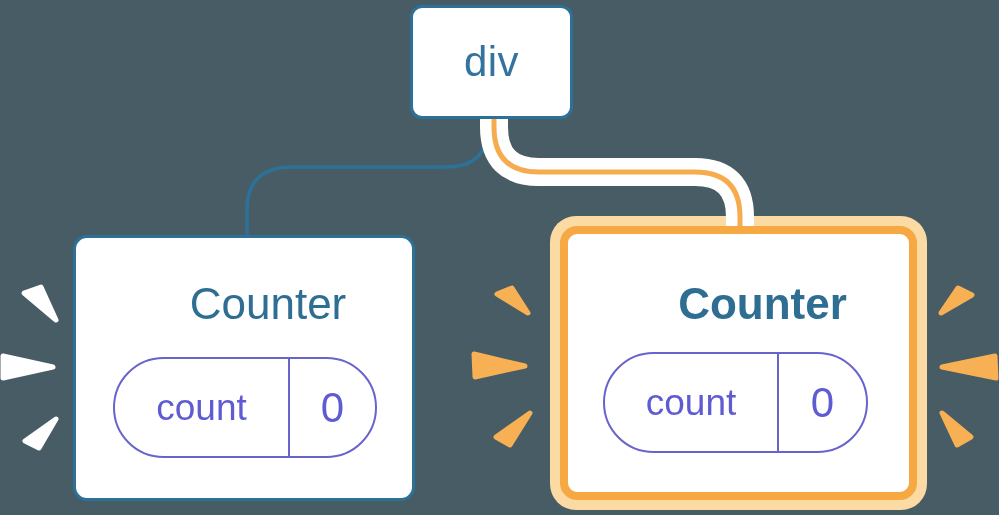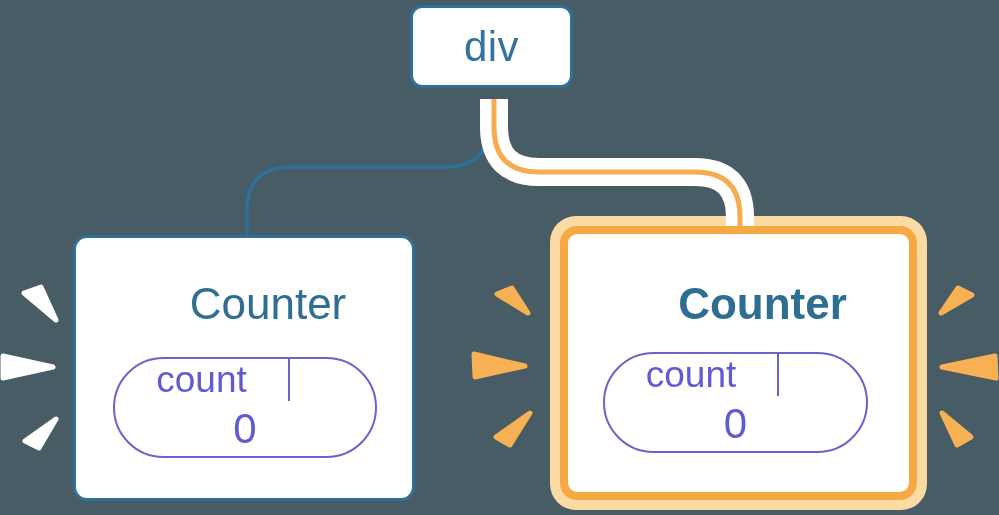--- a/index.html
+++ b/index.html
@@ -8,21 +8,21 @@
     font-family:"Liberation Sans", sans-serif;
     -webkit-font-smoothing:antialiased;
   }
   .canvas{
     position:relative;
     width:999px;height:515px;
     overflow:hidden;
   }
   
   .root-node{
-    position:absolute;left:410px;top:5px;width:163px;height:83px;
+    position:absolute;left:410px;top:5px;width:163px;height:114px;
     box-sizing:border-box;
     background:var(--card-bg,#fff);
     border:3px solid var(--blue-border,#2E7198);
     border-radius:12px;
     display:flex;align-items:center;justify-content:center;
     z-index:3;
   }
   .root-node .label{
     font-size:42px;font-weight:500;color:var(--blue-text,#35739F);
     letter-spacing:.5px;
@@ -62,21 +62,21 @@
     border:8px solid var(--orange-border,#F6A943);
     border-radius:17px;
   }
   .card-right .card-title{top:66px;font-weight:700;}
   
   .state-pill{
     position:absolute;box-sizing:border-box;
     border:2px solid var(--purple,#6764CB);
     border-radius:52px;
     background:var(--card-bg,#fff);
-    display:flex;align-items:stretch;overflow:hidden;flex-direction:column;
+    display:flex;align-items:stretch;overflow:hidden;
   }
   .card-left .state-pill{left:37px;top:119px;width:264px;height:101px;}
   .card-right .state-pill{left:53px;top:136px;width:265px;height:101px;}
   .pill-key{
     flex:0 0 auto;display:flex;align-items:center;justify-content:center;
     border-right:2px solid var(--purple,#6764CB);
     font-size:37px;color:var(--purple-text,#5F5BD2);
   }
   .card-left .pill-key{width:173px;}
   .card-right .pill-key{width:172px;}

